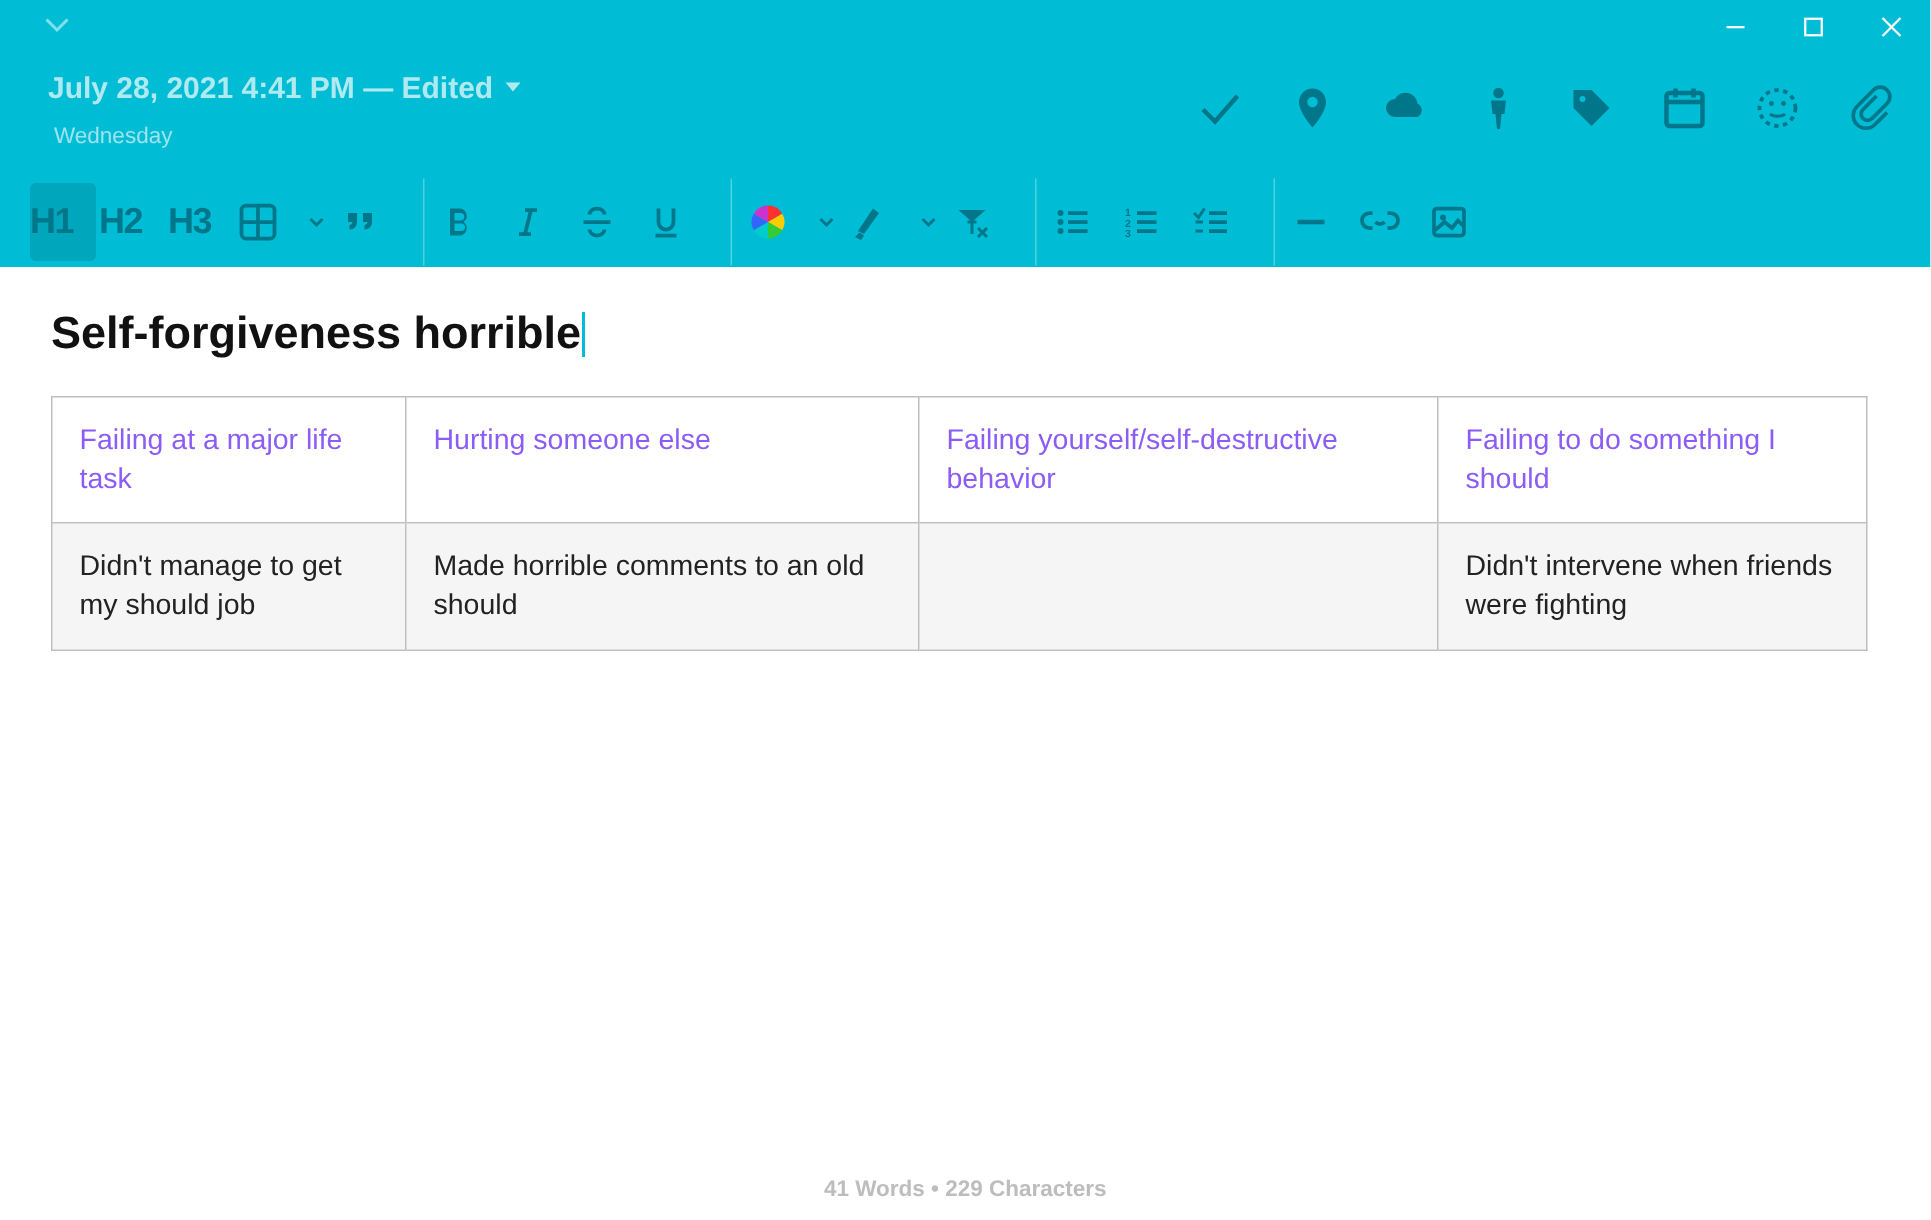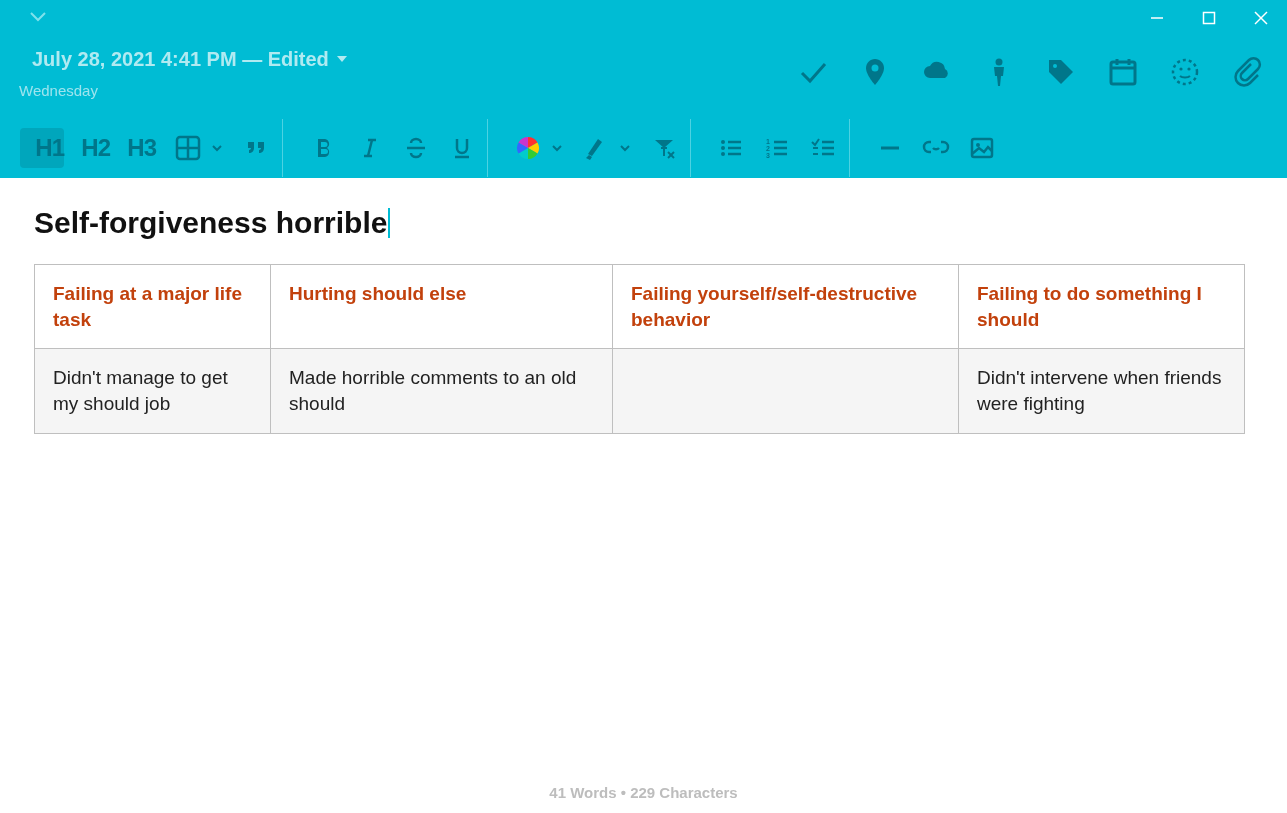--- a/index.html
+++ b/index.html
@@ -5,35 +5,35 @@
   * { box-sizing: border-box; margin: 0; padding: 0; }
   html, body { width: 1287px; height: 813px; font-family: "Segoe UI", Arial, sans-serif; background:#fff; color:#222; }
   .header { background:#00bcd4; height:178px; width:100%; position:relative; }
   .titlebar { height:36px; display:flex; align-items:center; }
   .titlebar .chev { margin-left:28px; color:#7fe1ec; }
   .winctrls { position:absolute; top:0; right:0; display:flex; }
   .winbtn { width:52px; height:36px; display:flex; align-items:center; justify-content:center; color:#fff; }
   .metarow { padding-left:32px; display:flex; align-items:center; height:46px; }
   .date { font-size:20px; font-weight:600; color:#b0eaf1; }
   .dropicon { color:#b0eaf1; margin-left:6px; }
-  .dow { padding-left:19px; font-size:15px; color:#9de4ee; }
+  .dow { padding-left:36px; font-size:15px; color:#9de4ee; }
   .headicons { position:absolute; right:24px; top:56px; display:flex; gap:30px; align-items:center; color:#00768a; }
   .headicons svg { width:32px; height:32px; display:block; }
   .toolbar { position:absolute; bottom:0; left:0; right:0; height:60px; display:flex; align-items:center; padding-left:20px; color:#00768a; }
-  .tbtn { height:40px; min-width:44px; display:flex; align-items:center; justify-content:flex-end; border-radius:4px; margin-right:2px; }
+  .tbtn { height:52px; min-width:44px; display:flex; align-items:center; justify-content:flex-start; border-radius:4px; margin-right:2px; }
   .tbtn.active { background:#00a6bc; }
   .tbtn svg { display:block; }
   .hlabel { font-family:"Arial Black","Segoe UI",sans-serif; font-weight:900; font-size:24px; letter-spacing:-1px; }
   .sep { width:1px; height:58px; background:#4dd2e2; margin:0 10px; }
   .content { padding:28px 34px; }
   h1.title { font-size:30px; font-weight:700; color:#111; position:relative; display:inline-block; }
   h1.title::after { content:""; position:absolute; right:-3px; top:2px; bottom:2px; width:2px; background:#00bcd4; }
   table.jt { border-collapse:collapse; margin-top:24px; width:1210px; table-layout:fixed; }
   table.jt th, table.jt td { border:1px solid #bfbfbf; padding:16px 18px; text-align:left; vertical-align:top; font-size:19px; line-height:1.35; }
-  table.jt th { font-weight:700; color:#c2410c; background:#fff; }
+  table.jt th { font-weight:400; color:#8b5cf6; background:#fff; }
   table.jt td { background:#f5f5f5; color:#222; }
   .col1 { width:236px; } .col2 { width:342px; } .col3 { width:346px; } .col4 { width:286px; }
   .footer { position:absolute; bottom:12px; left:0; right:0; text-align:center; font-size:15px; font-weight:600; color:#bdbdbd; }
   .chevsmall { width:14px; height:14px; }
 </style>
 </head>
 <body>
 
 <div class="header">
   <div class="titlebar">
@@ -278,21 +278,21 @@
   <table class="jt">
     <colgroup>
         <col class="col1">
         <col class="col2">
         <col class="col3">
         <col class="col4">
       </colgroup>
     <tbody>
         <tr>
       <th>Failing at a major life task</th>
-      <th>Hurting should else</th>
+      <th>Hurting someone else</th>
       <th>Failing yourself/self-destructive behavior</th>
       <th>Failing to do something I should</th>
     </tr>
     <tr>
       <td>Didn't manage to get my should job</td>
       <td>Made horrible comments to an old should</td>
       <td></td>
       <td>Didn't intervene when friends were fighting</td>
     </tr>
   </tbody>

